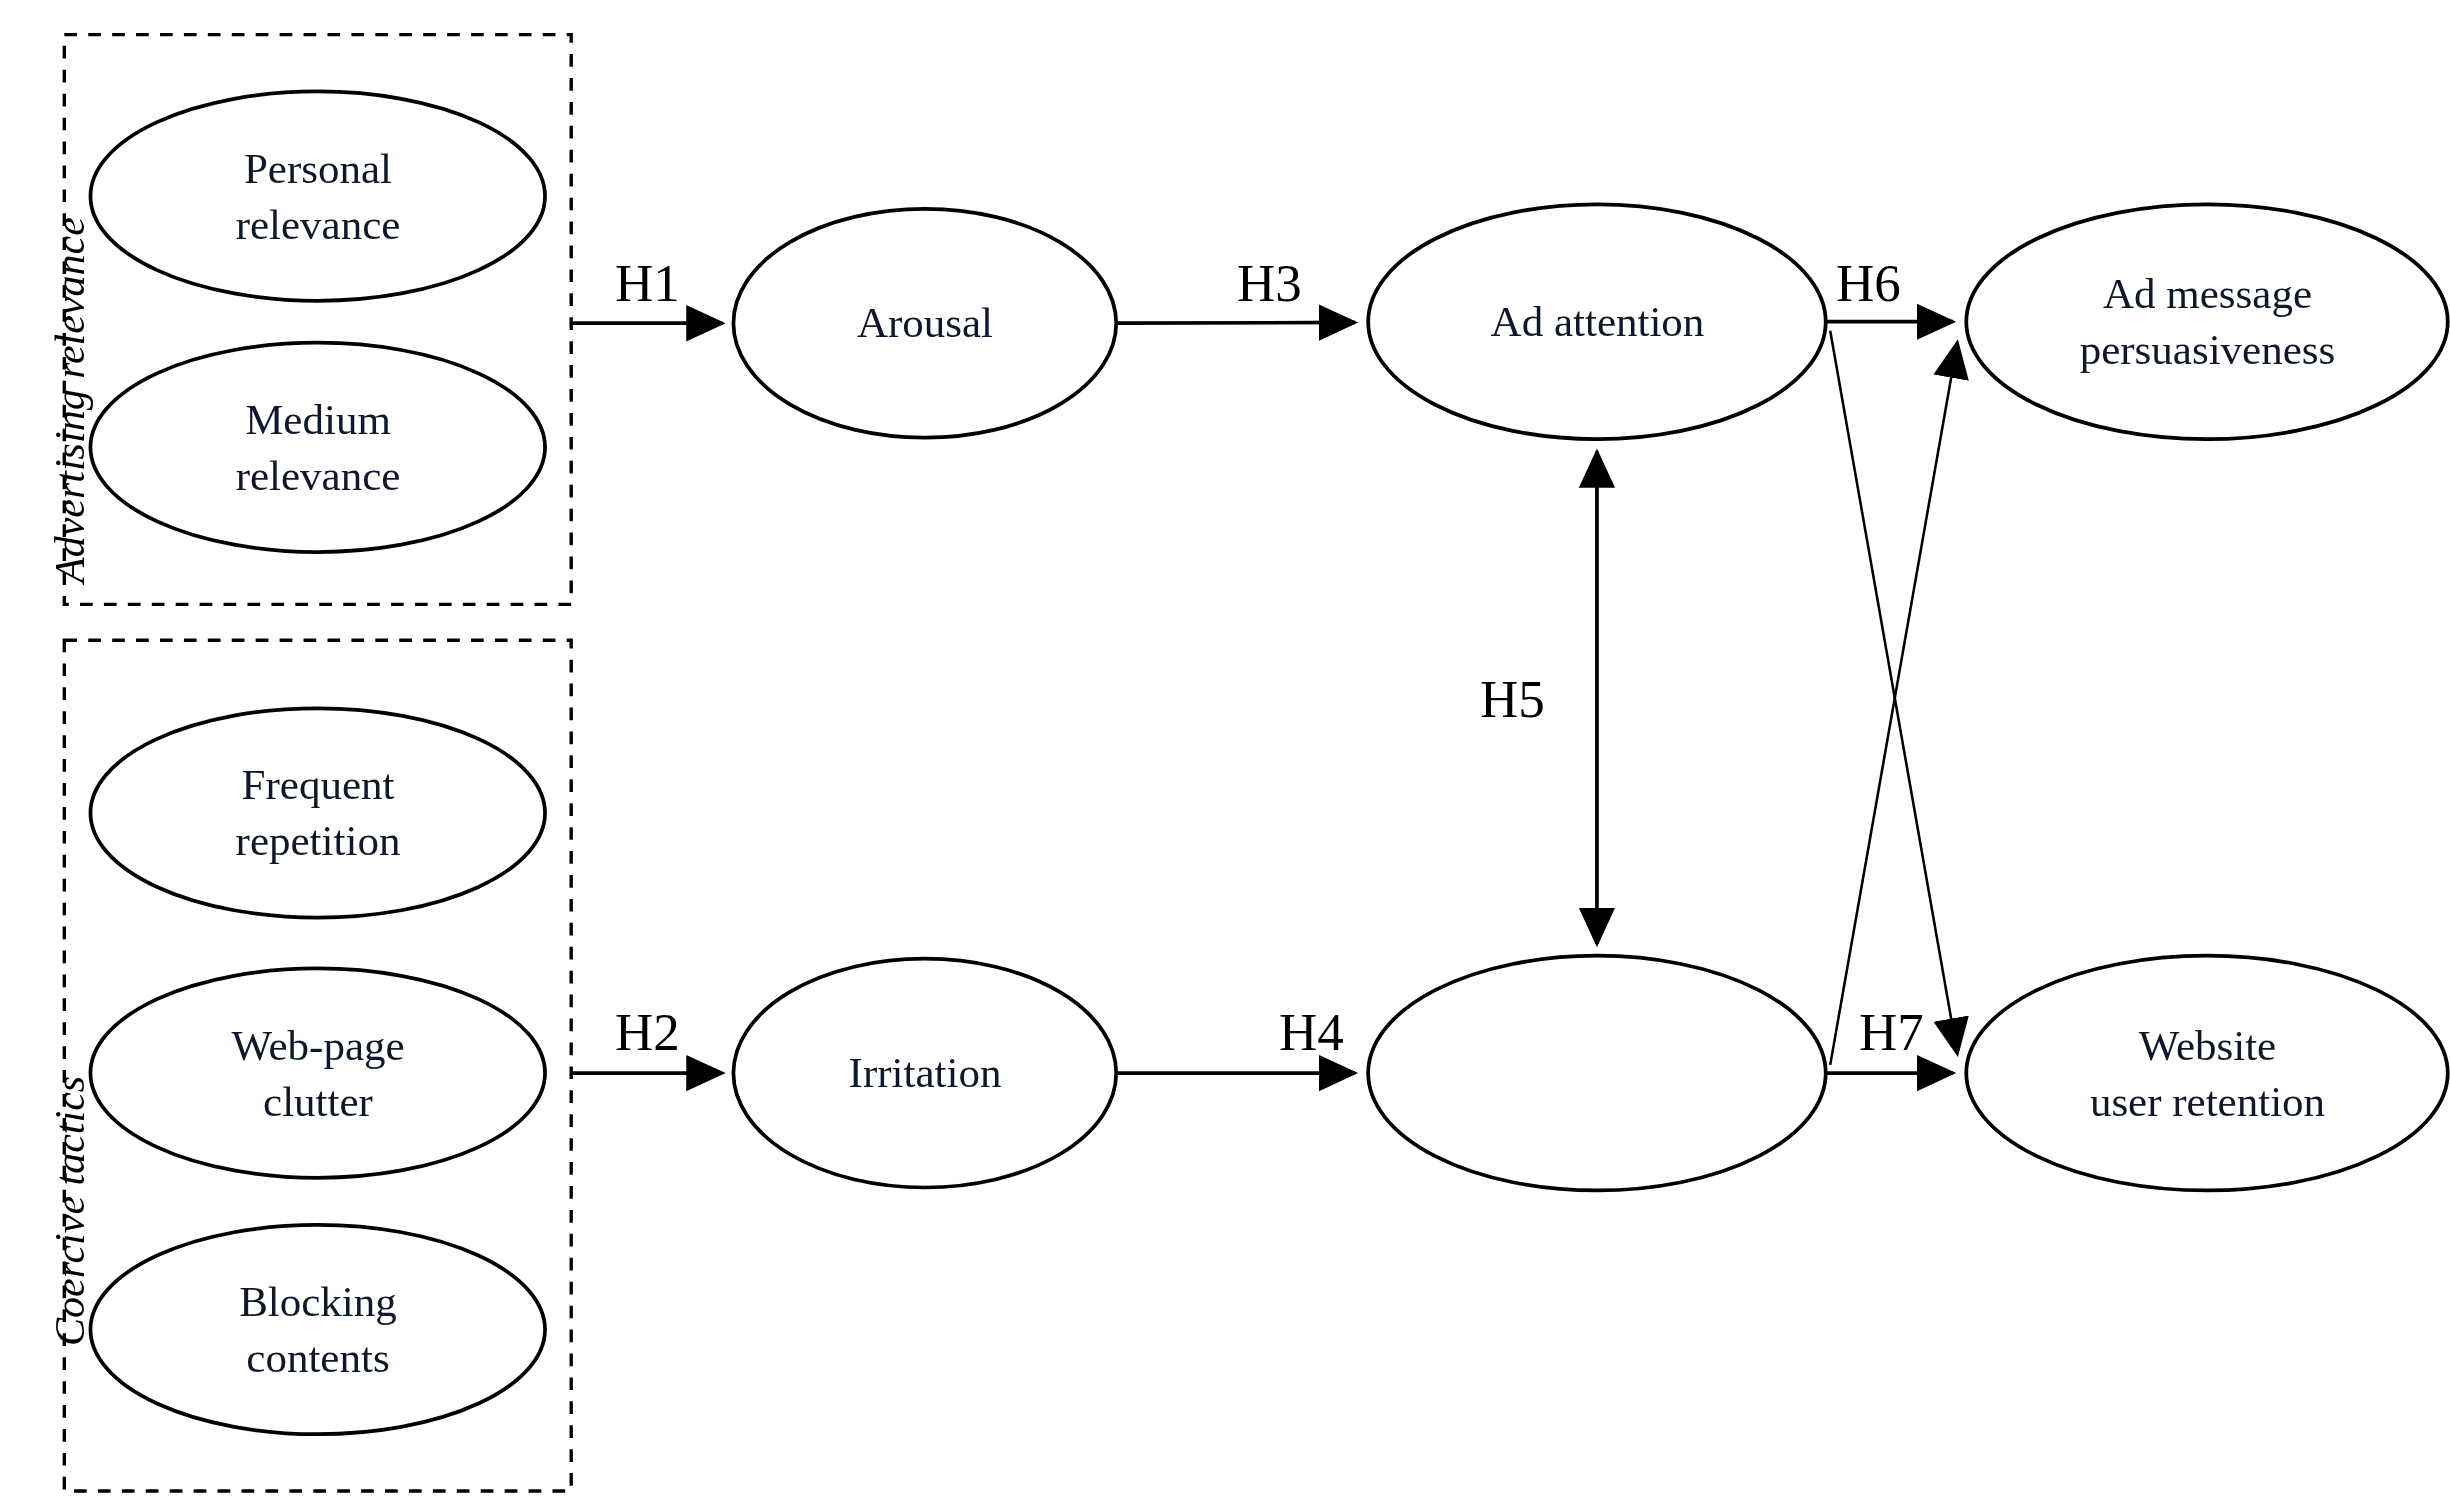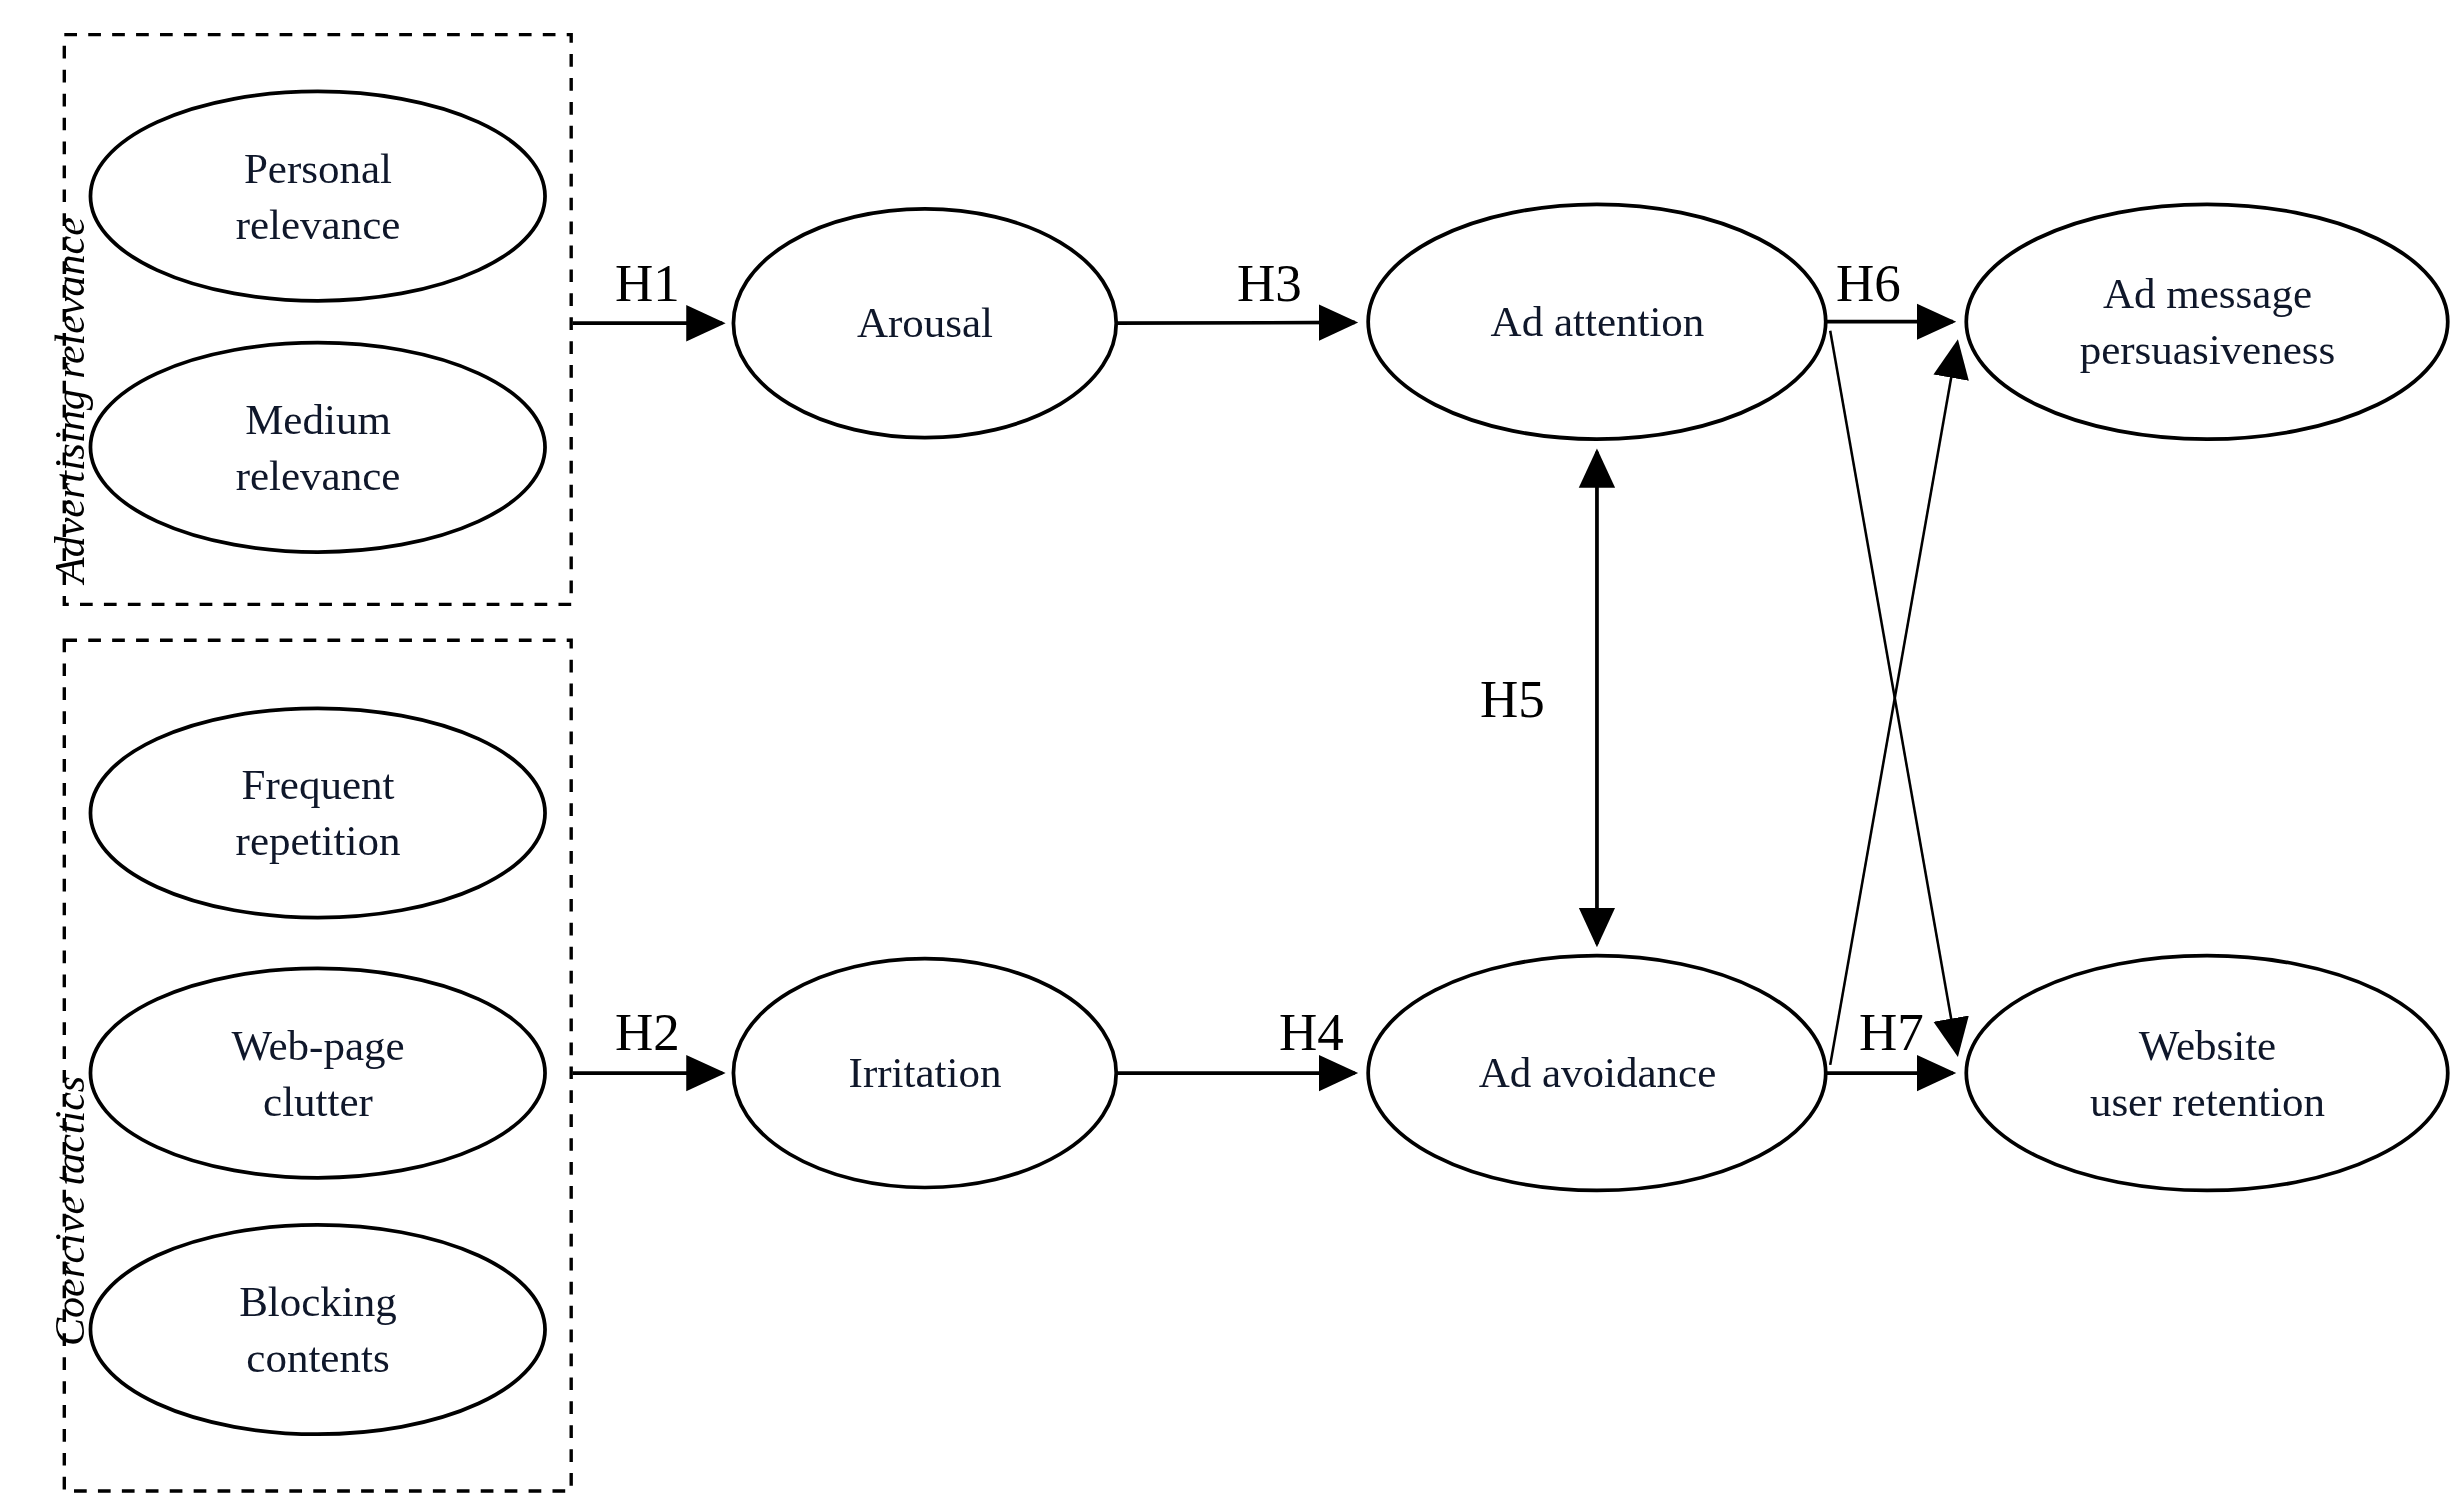--- a/index.html
+++ b/index.html
@@ -109,21 +109,20 @@
 
   <div class="node-label" style="left:738px; top:289px; width:374px; height:67px;">Arousal</div>
 
   <div class="node-label" style="left:1388px; top:288px; width:419px; height:67px;">Ad attention</div>
 
   <div class="node-label" style="left:1983px; top:254px; width:449px; height:135px;">Ad message
 persuasiveness</div>
 
   <div class="node-label" style="left:738px; top:1039px; width:374px; height:67px;">Irritation</div>
 
-  <div class="node-label" style="left:1388px; top:1039px; width:419px; height:67px;">Ad avoidance</div>
 
   <div class="node-label" style="left:1983px; top:1006px; width:449px; height:135px;">Website
 user retention</div>
 
   <div class="edge-label" style="left:615px; top:253px;">H1</div>
 
   <div class="edge-label" style="left:615px; top:1002px;">H2</div>
 
   <div class="edge-label" style="left:1237px; top:253px;">H3</div>
 

